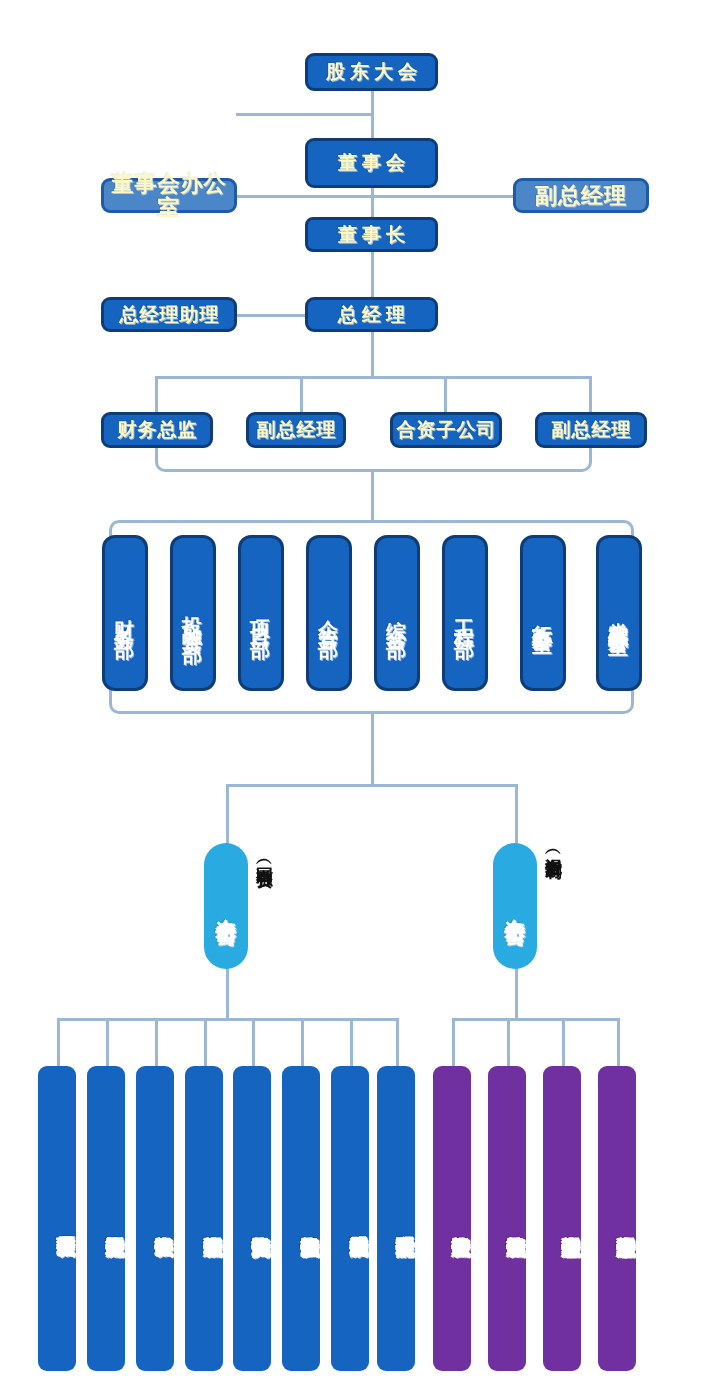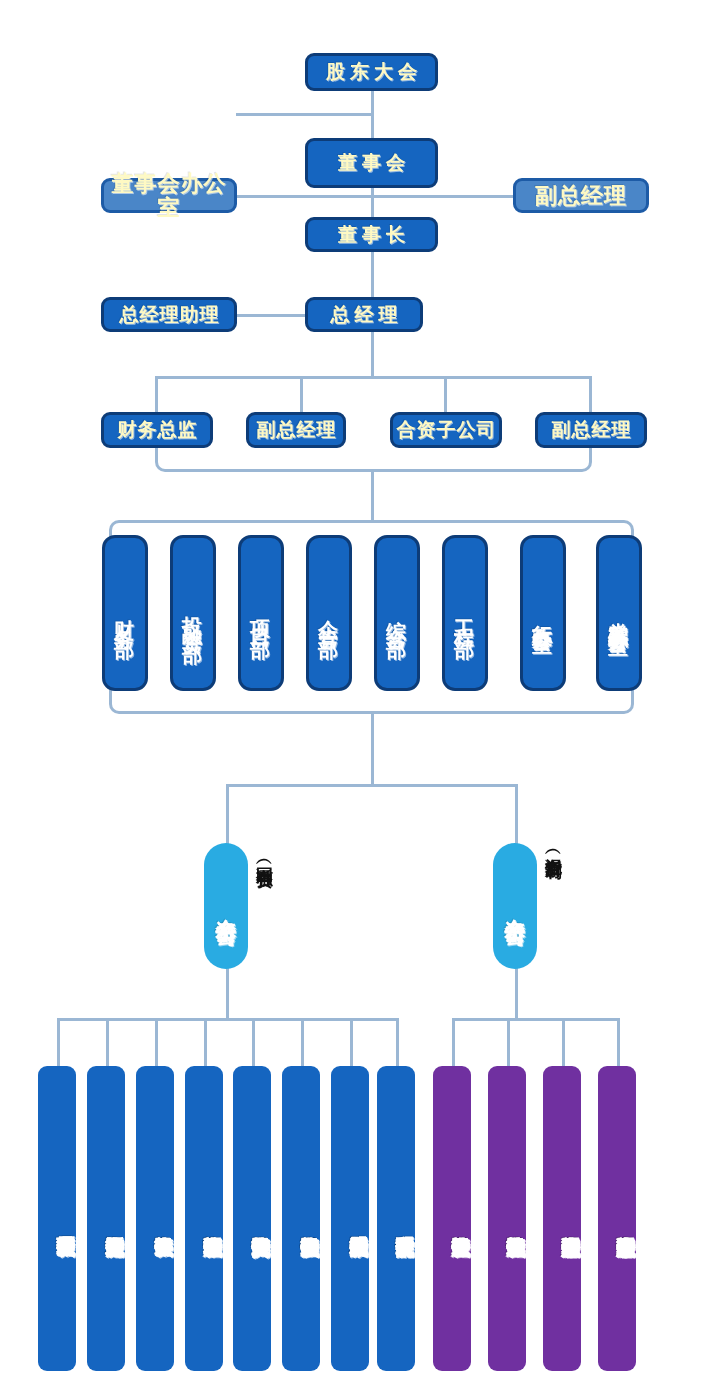--- a/index.html
+++ b/index.html
@@ -207,25 +207,25 @@
 
   <div class="node n-main" style="left:305px;top:53px;width:133px;height:38px;">股东大会</div>
 
 
   <div class="node n-main" style="left:305px;top:138px;width:133px;height:50px;">董事会</div>
 
   <div class="node n-side tight" style="left:101px;top:178px;width:136px;height:35px;">董事会办公室</div>
 
   <div class="node n-side tight" style="left:513px;top:178px;width:136px;height:35px;">副总经理</div>
 
-  <div class="node n-main" style="left:305px;top:217px;width:133px;height:35px;">董事长</div>
+  <div class="node n-main" style="left:305px;top:217px;width:133px;height:35px;border-radius:8px;">董事长</div>
 
   <div class="node n-main tight" style="left:101px;top:297px;width:136px;height:35px;">总经理助理</div>
 
-  <div class="node n-main" style="left:305px;top:297px;width:118px;height:35px;">总经理</div>
+  <div class="node n-main" style="left:305px;top:297px;width:133px;height:35px;">总经理</div>
 
   <div class="node n-main tight" style="left:101px;top:412px;width:112px;height:36px;">财务总监</div>
   <div class="node n-main tight" style="left:246px;top:412px;width:100px;height:36px;">副总经理</div>
   <div class="node n-main tight" style="left:390px;top:412px;width:112px;height:36px;">合资子公司</div>
   <div class="node n-main tight" style="left:535px;top:412px;width:112px;height:36px;">副总经理</div>
 
   <div class="n-dept" style="left:102px;top:535px;width:46px;height:156px;">财务部</div>
   <div class="n-dept" style="left:170px;top:535px;width:46px;height:156px;">投融资部</div>
   <div class="n-dept" style="left:238px;top:535px;width:46px;height:156px;">项目部</div>
   <div class="n-dept" style="left:306px;top:535px;width:46px;height:156px;">企管部</div>

